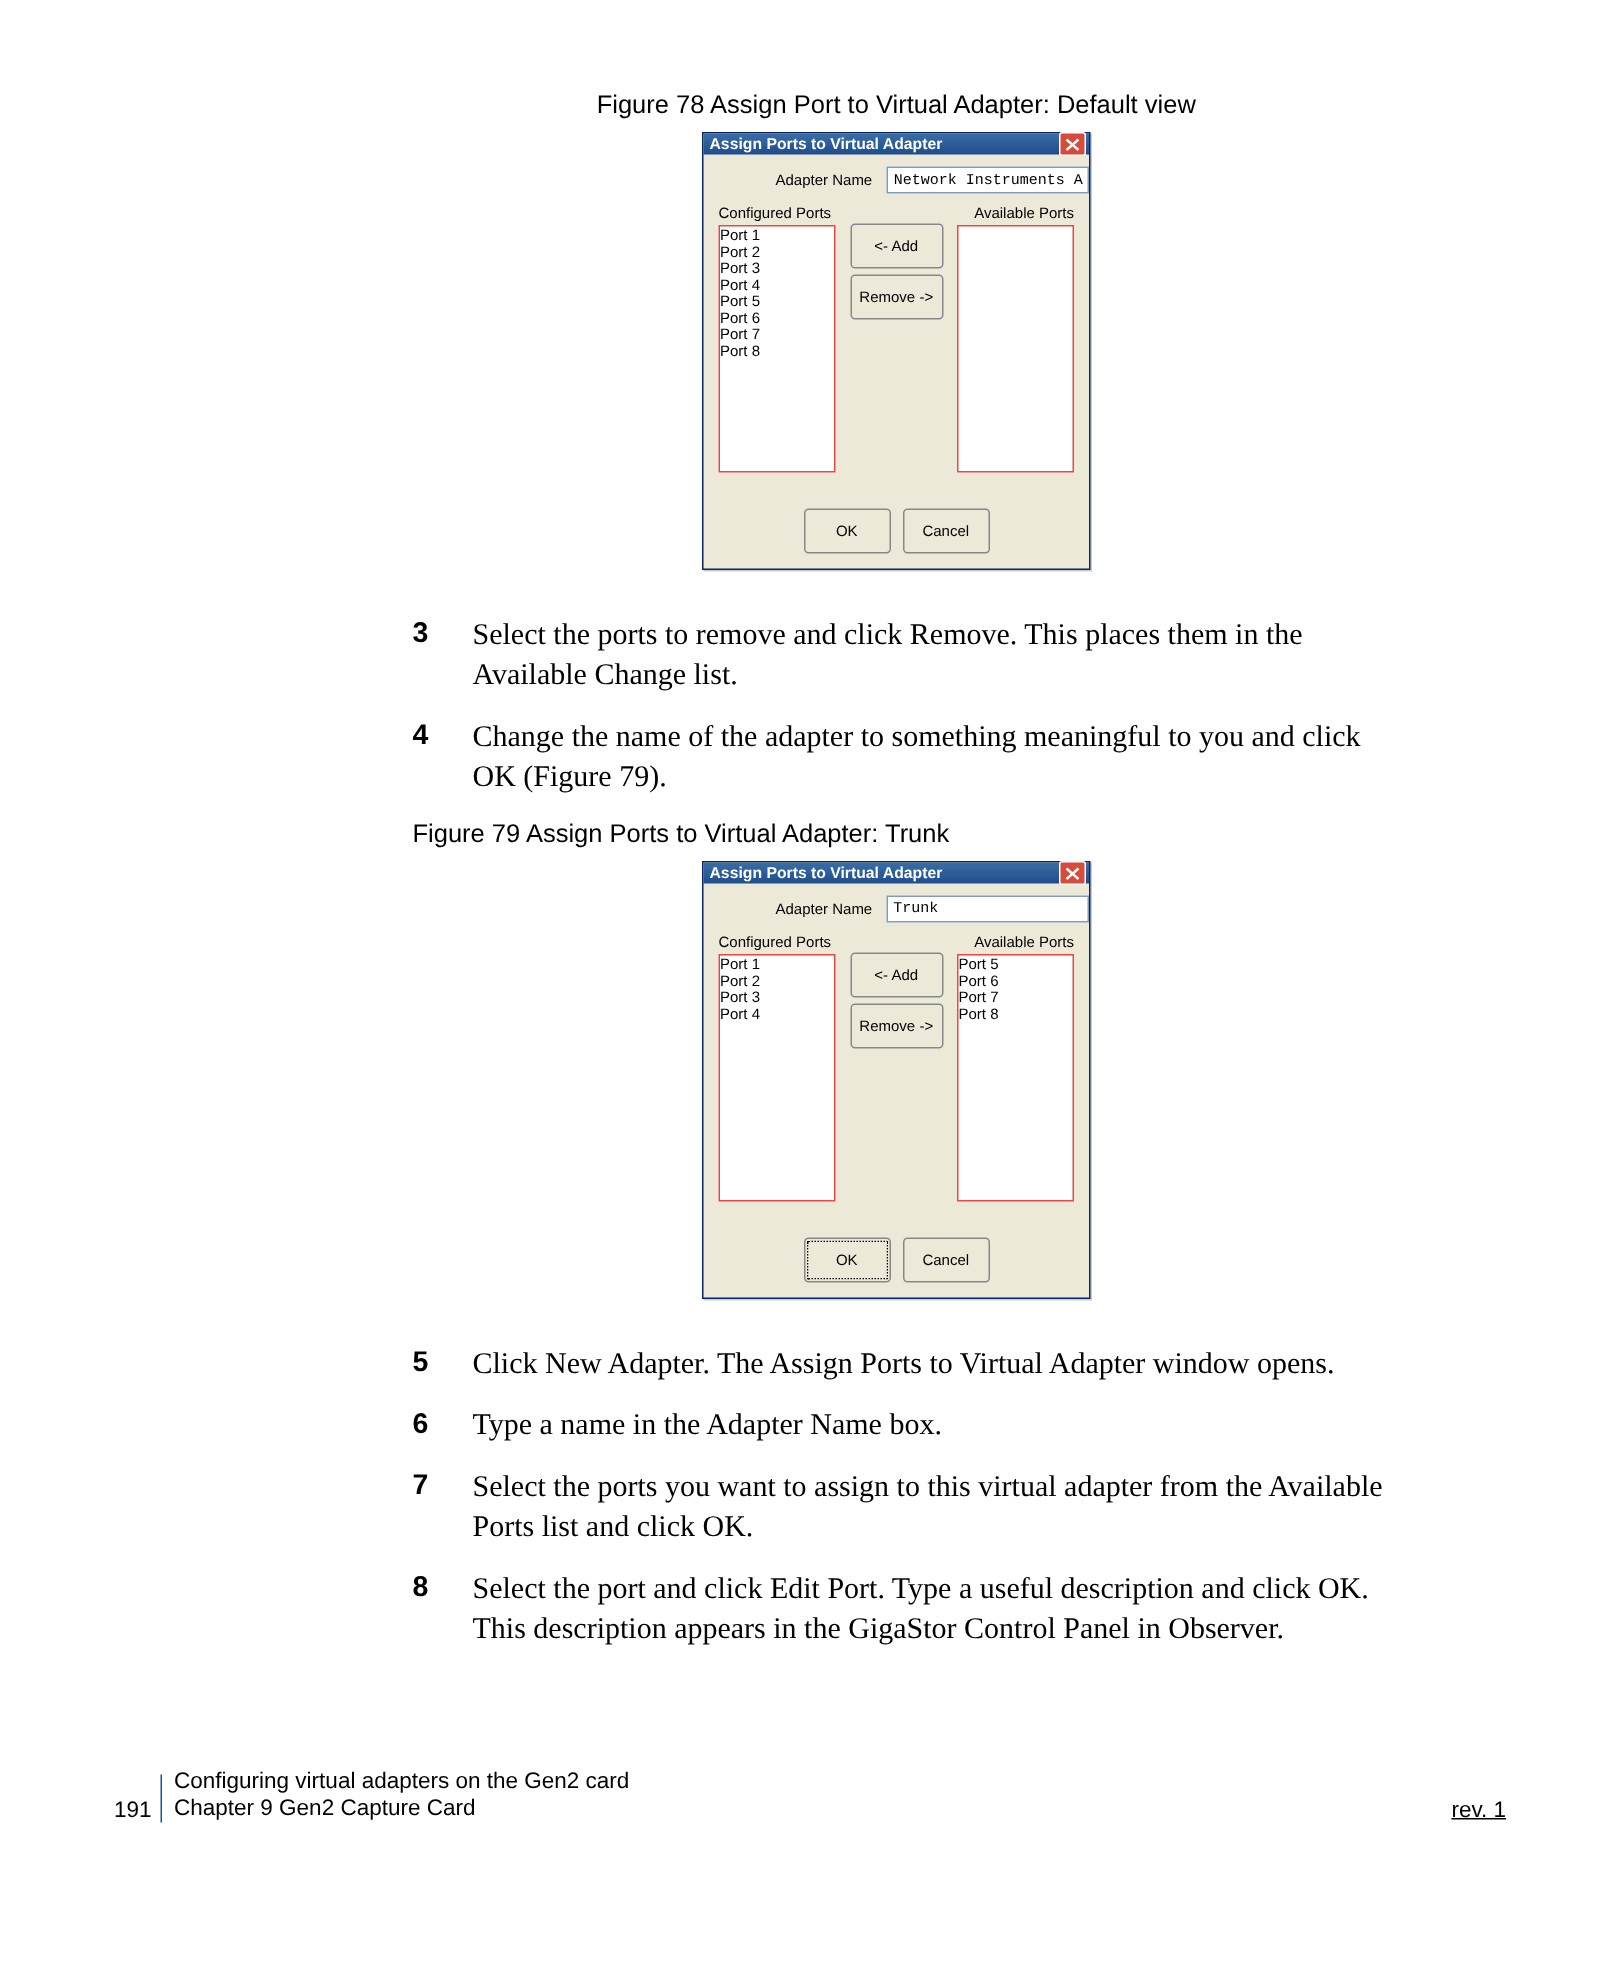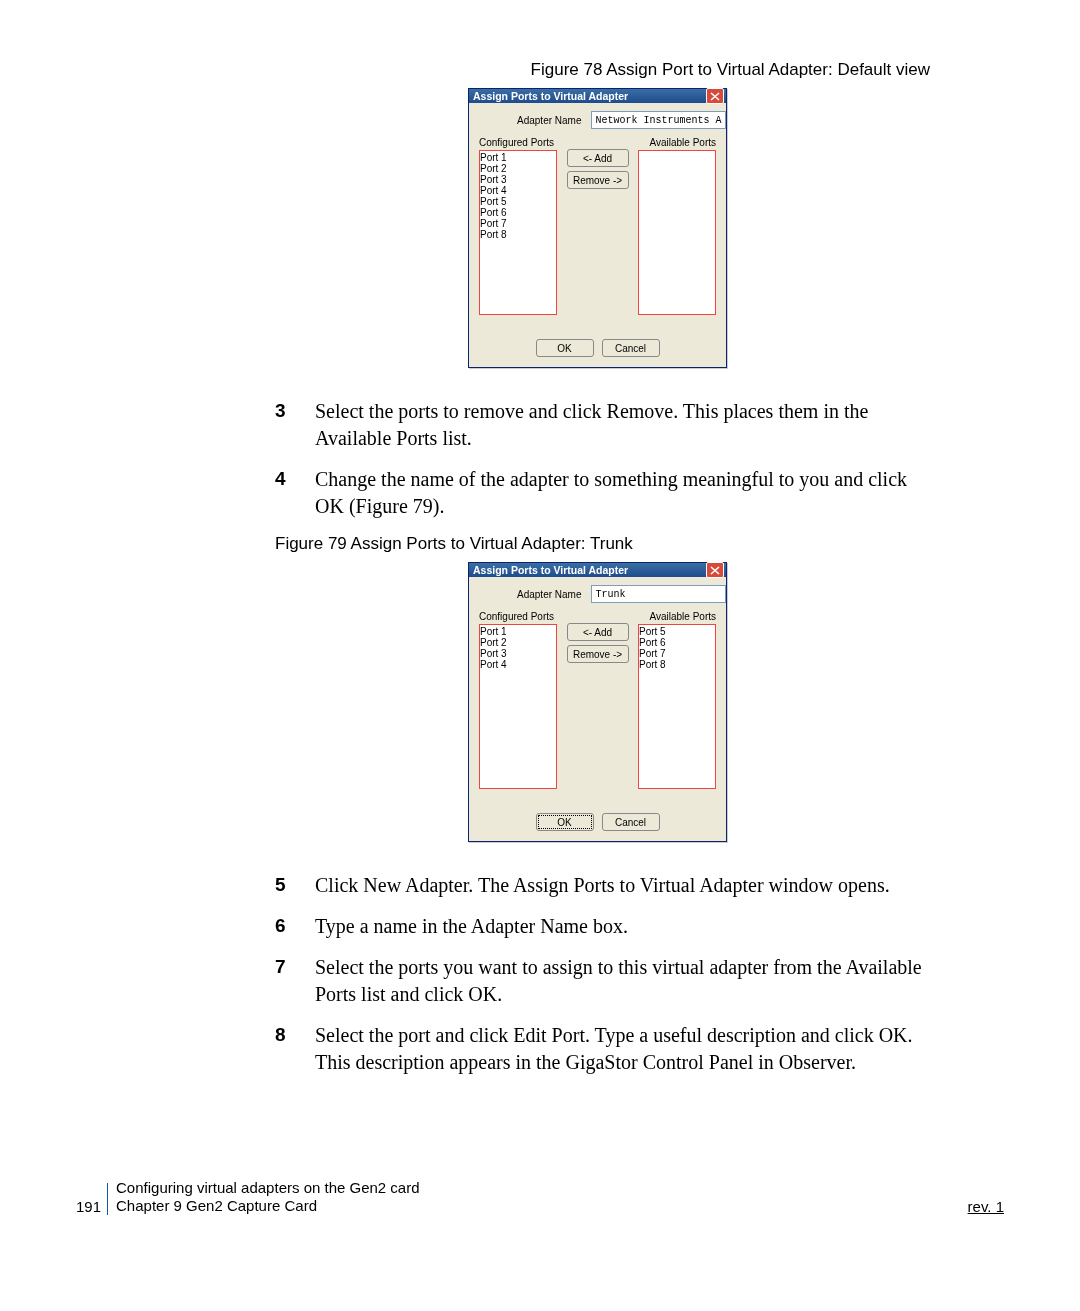--- a/index.html
+++ b/index.html
@@ -14,21 +14,21 @@
   .content {
     position: absolute;
     left: 265px;
     top: 60px;
     width: 665px;
   }
   .figure-caption {
     font-family: "Segoe UI", "Myriad Pro", Arial, sans-serif;
     font-size: 17px;
     font-weight: 400;
-    text-align: right;
+    text-align: center;
     margin-bottom: 8px;
   }
   .dialog-wrap {
     display: flex;
     justify-content: center;
     margin-bottom: 30px;
   }
   .dialog {
     width: 257px;
     background: #ece9d8;
@@ -101,21 +101,21 @@
     background: #fff;
     width: 78px;
     height: 165px;
     padding: 1px 0;
     box-sizing: border-box;
     overflow: hidden;
   }
   .listbox .item { line-height: 11px; }
   .wbtn {
     width: 62px;
-    height: 18px;
+    height: 30px;
     background: #ece9d8;
     border: 1px solid #888;
     border-radius: 3px;
     font-family: Tahoma, Arial, sans-serif;
     font-size: 10px;
     cursor: pointer;
     padding: 0;
   }
   .btnrow {
     display: flex;
@@ -220,21 +220,21 @@
         <div class="btnrow">
           <button class="wbtn">OK</button>
           <button class="wbtn">Cancel</button>
         </div>
       </div>
     </div>
   </div>
 
   <div class="step">
     <div class="step-num">3</div>
-    <div class="step-text">Select the ports to remove and click Remove. This places them in the Available Ports list.</div>
+    <div class="step-text">Select the ports to remove and click Remove. This places them in the Available Change list.</div>
   </div>
   <div class="step">
     <div class="step-num">4</div>
     <div class="step-text">Change the name of the adapter to something meaningful to you and click OK (Figure 79).</div>
   </div>
 
   <div class="figure-caption" style="text-align:left; margin-left:10px; margin-top:4px;">Figure 79  Assign Ports to Virtual Adapter: Trunk</div>
 
   <div class="dialog-wrap">
     <div class="dialog">

